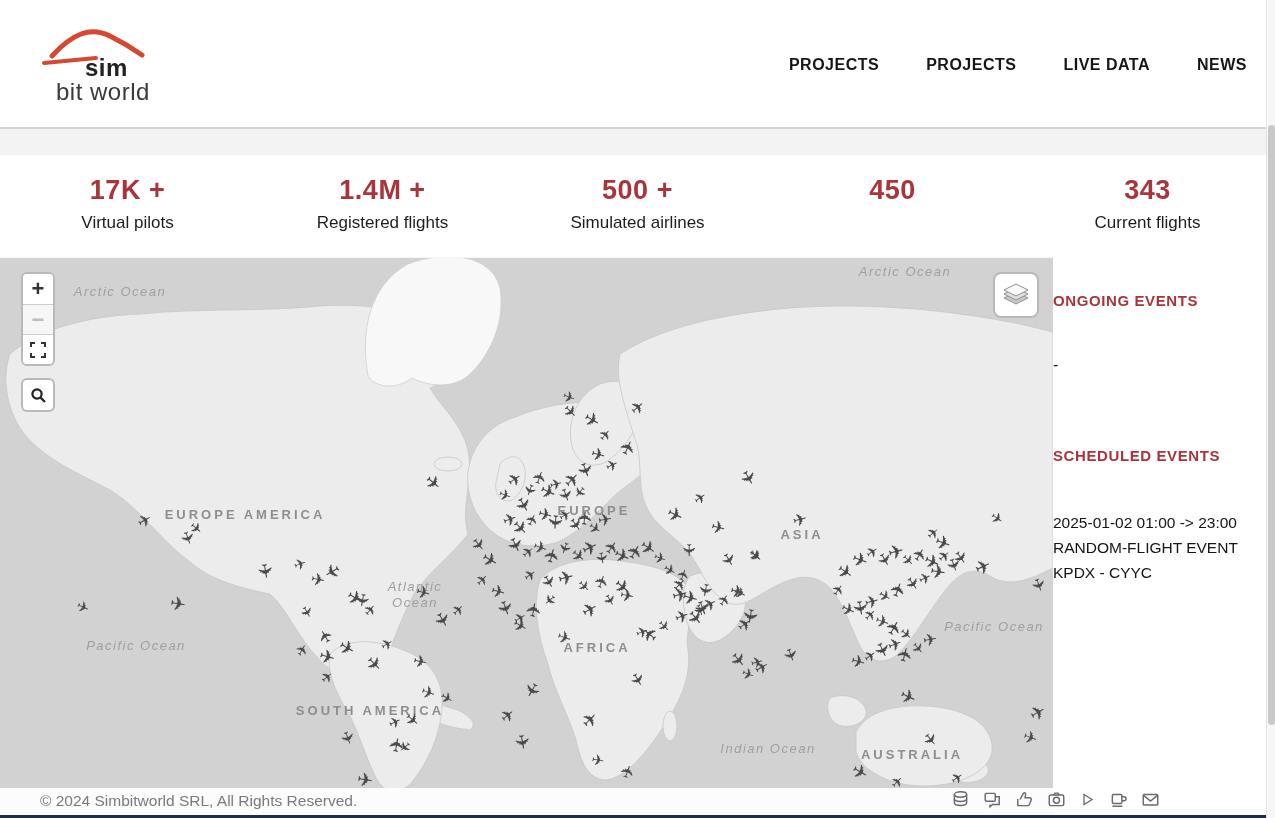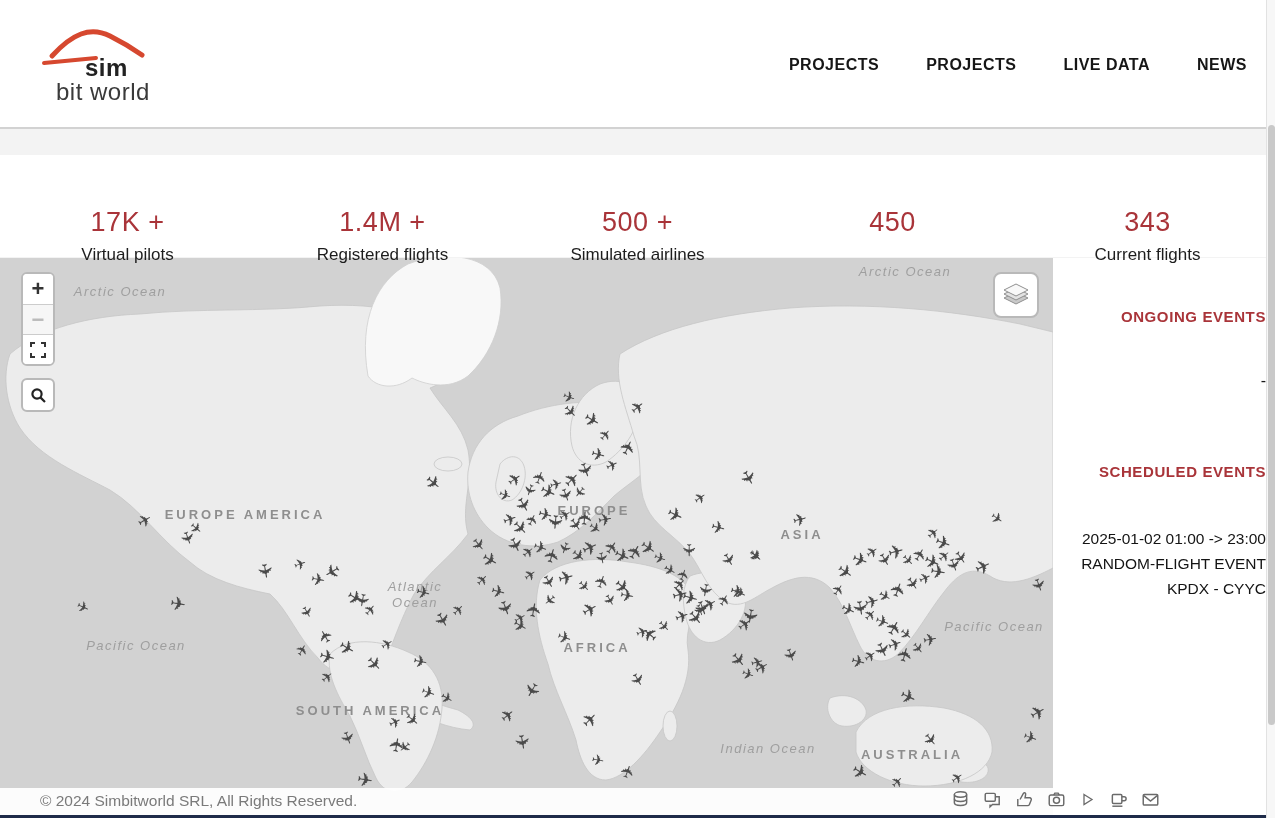--- a/index.html
+++ b/index.html
@@ -11,21 +11,21 @@
   .logo { position:absolute; left:30px; top:10px; width:140px; height:105px; cursor:pointer; }
   .logo-swoosh { position:absolute; left:8px; top:8px; }
   .logo-sim { position:absolute; left:55px; top:44px; font-size:24px; font-weight:bold; color:#222; letter-spacing:0.5px; }
   .logo-bitworld { position:absolute; left:26px; top:68px; font-size:24px; color:#3a3a3a; letter-spacing:0.5px; }
   .nav { position:absolute; right:28px; top:0; height:129px; display:flex; align-items:center; gap:47px; }
   .nav a { font-size:16px; font-weight:bold; color:#161616; text-decoration:none; letter-spacing:0.5px; cursor:pointer; }
 
   
   .stats { position:absolute; left:0; top:155px; width:1275px; height:102px; background:#ffffff; display:flex; z-index:20; }
   .stat { flex:1; text-align:center; padding-top:20px; }
-  .stat .value { font-size:27px; font-weight:normal; color:#A93439; letter-spacing:0.5px;margin-top:32px; }
+  .stat .value { font-size:27px; font-weight:bold; color:#A93439; letter-spacing:0.5px; }
   .stat .label { font-size:17px; color:#1d1d1d; margin-top:7px; }
 
   
   .map { position:absolute; left:0; top:258px; width:1053px; height:560px; background:#d2d2d2; overflow:hidden; }
   .map svg.world { position:absolute; left:0; top:0; }
   .map-label { position:absolute; transform:translate(-50%,-50%); white-space:nowrap; pointer-events:none; }
   .map-label.continent { font-size:13px; color:#8e8e8e; letter-spacing:3px; font-weight:bold; }
   .map-label.ocean { font-size:13px; color:#9f9f9f; letter-spacing:1.5px; font-style:italic; }
   .plane { position:absolute; color:#4a4a4a; line-height:1; cursor:pointer; user-select:none; }
 
@@ -34,21 +34,21 @@
   .zoombox { left:21px; top:14px; width:34px; }
   .zbtn { width:30px; height:30px; display:flex; align-items:center; justify-content:center; font-size:22px; font-weight:bold; color:#333; cursor:pointer; background:#fff; }
   .zbtn + .zbtn { border-top:1px solid #ccc; }
   .zbtn.disabled { color:#bbb; background:#f6f6f6; }
   .zbtn:first-child { border-radius:4px 4px 0 0; }
   .zbtn:last-child { border-radius:0 0 4px 4px; }
   .searchbox { left:21px; top:120px; width:34px; height:34px; display:flex; align-items:center; justify-content:center; cursor:pointer; }
   .layersbox { left:993px; top:14px; width:46px; height:46px; border-radius:8px; display:flex; align-items:center; justify-content:center; cursor:pointer; }
 
   
-  .sidebar { position:absolute; left:1053px; top:258px; width:213px; height:560px; background:#ffffff; text-align:right; }
+  .sidebar { position:absolute; left:1053px; top:242px; width:213px; height:560px; background:#ffffff; text-align:left; }
   .ev-title { font-size:15px; font-weight:bold; color:#A93439; letter-spacing:0.6px; }
   .ongoing-title { margin-top:50px; }
   .ongoing-value { margin-top:47px; font-size:16px; color:#1a1a1a; }
   .scheduled-title { margin-top:73px; }
   .event { margin-top:46px; font-size:15.5px; color:#141414; line-height:25px; }
 
   
   .footer { position:absolute; left:0; top:788px; width:1275px; height:27px; background:rgba(255,255,255,0.93); z-index:40; }
   .copyright { position:absolute; left:40px; top:4px; font-size:15.5px; color:#7a7a7a; }
   .flinks { position:absolute; left:497px; top:4px; font-size:15.5px; color:#6f6f6f; }

